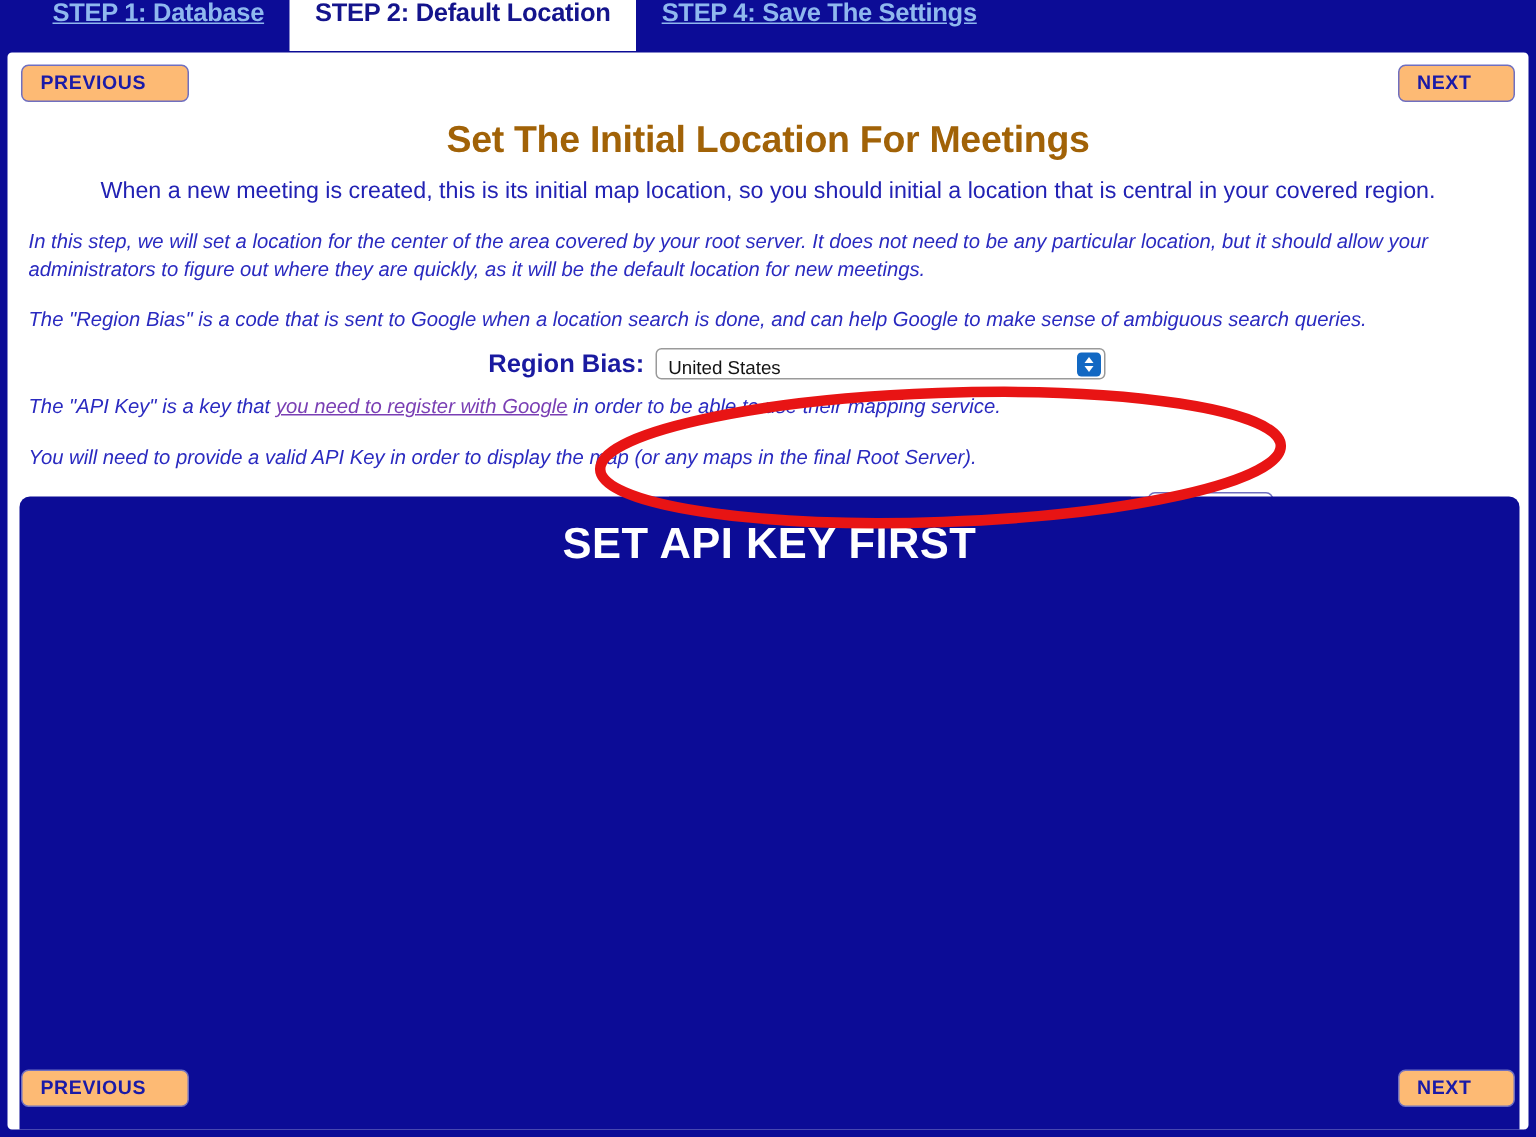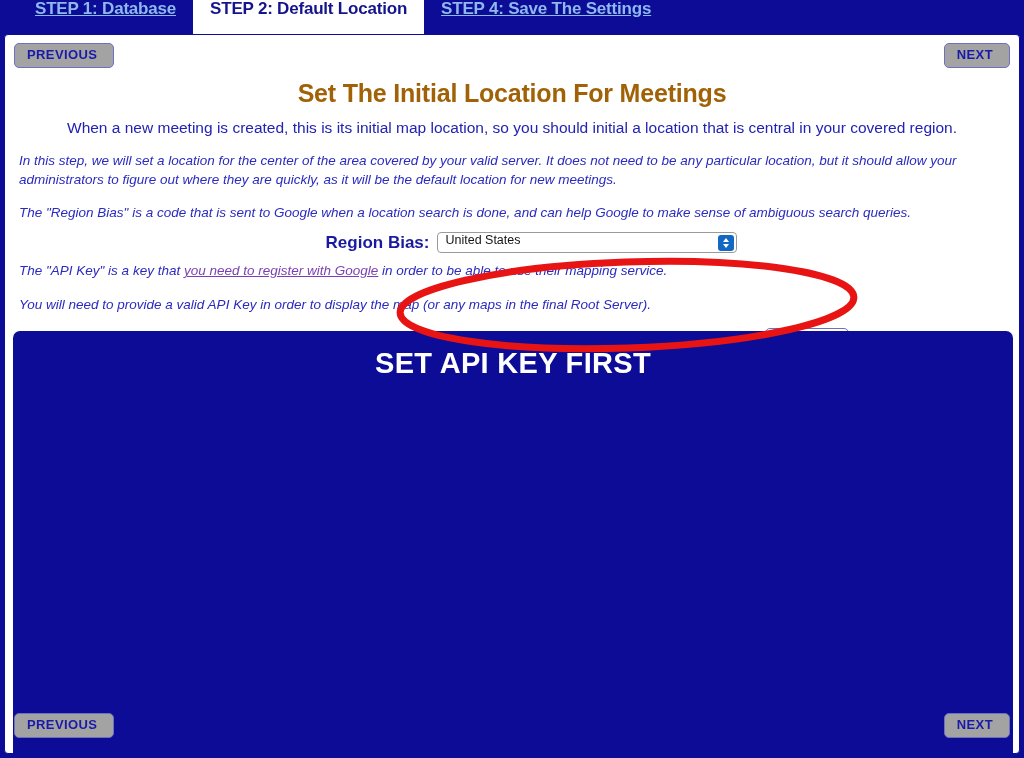--- a/index.html
+++ b/index.html
@@ -83,24 +83,24 @@
     position: relative;
     height: 36px;
   }
   .navbtn {
     position: absolute;
     top: 8px;
     font-size: 13px;
     font-weight: bold;
     letter-spacing: 0.4px;
     color: #1a1aa8;
-    background: #a3a3a3;
+    background: #fdba74;
     border: 1px solid #6f6fc0;
     border-radius: 5px;
-    padding: 4px 16px 5px 12px;
+    padding: 4px 28px 5px 12px;
     cursor: pointer;
     font-family: "Liberation Sans", sans-serif;
     line-height: 1.05;
   }
   .navbtn.prev { left: 9px; }
   .navbtn.next { right: 9px; }
 
   
   #title {
     text-align: center;
@@ -152,21 +152,21 @@
   }
   .mac-select {
     position: relative;
     width: 300px;
     height: 21px;
     background: #ffffff;
     border: 1px solid #9a9a9a;
     border-radius: 4px;
     box-sizing: border-box;
     display: flex;
-    align-items: flex-start;
+    align-items: flex-end;
     cursor: pointer;
   }
   .mac-select .sel-value {
     font-size: 12.5px;
     color: #141414;
     padding-left: 7px;
     font-family: "Liberation Sans", sans-serif;
   }
   .mac-select .stepper {
     position: absolute;
@@ -274,21 +274,21 @@
 
     <div class="navrow">
       <button class="navbtn prev">PREVIOUS</button>
       <button class="navbtn next">NEXT</button>
     </div>
 
     <h1 id="title">Set The Initial Location For Meetings</h1>
     <div id="intro">When a new meeting is created, this is its initial map location, so you should initial a location that is central in your covered region.</div>
 
     <div id="bodytext">
-      <p class="para">In this step, we will set a location for the center of the area covered by your valid server. It does not need to be any particular location, but it should allow your administrators to figure out where they are quickly, as it will be the default location for new meetings.</p>
+      <p class="para">In this step, we will set a location for the center of the area covered by your root server. It does not need to be any particular location, but it should allow your administrators to figure out where they are quickly, as it will be the default location for new meetings.</p>
       <p class="para">The "Region Bias" is a code that is sent to Google when a location search is done, and can help Google to make sense of ambiguous search queries.</p>
     </div>
 
     <div id="region-row">
       <span id="region-label">Region Bias:</span>
       <div class="mac-select">
         <span class="sel-value">United States</span>
         <span class="stepper">
           <span class="arr up"></span>
           <span class="arr down"></span>

